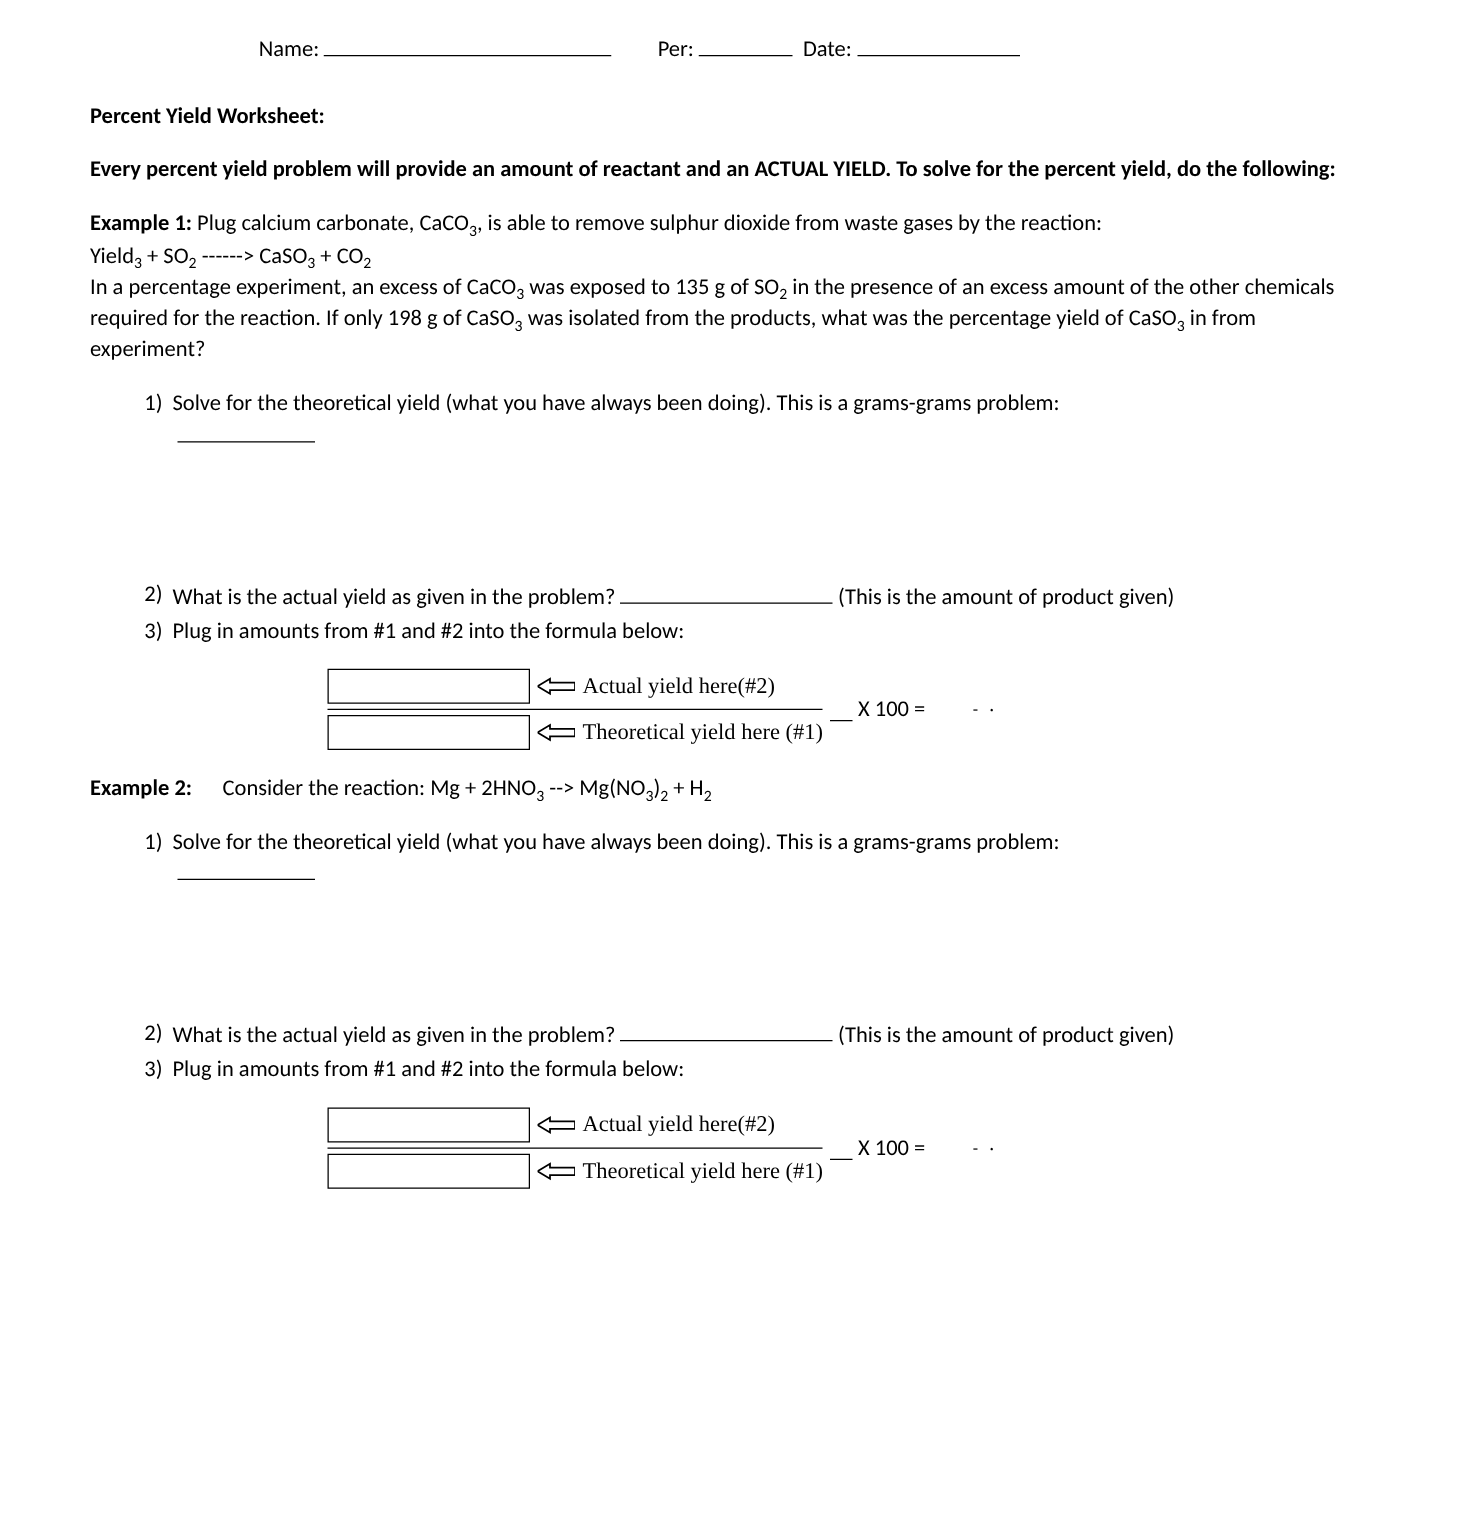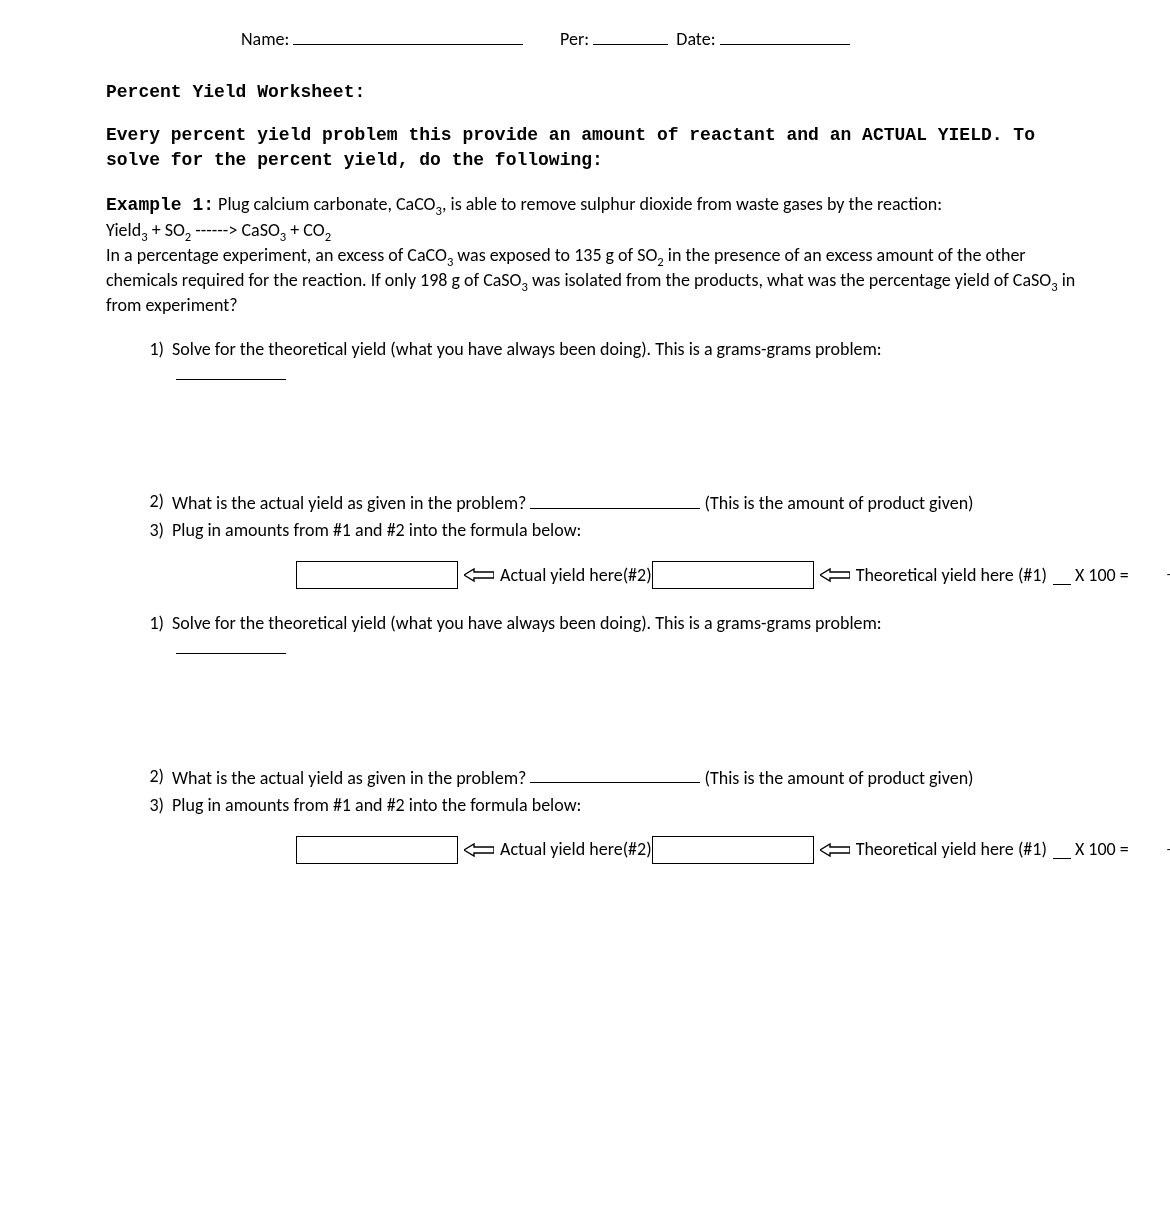--- a/index.html
+++ b/index.html
@@ -8,53 +8,54 @@
     font-family: Calibri, Arial, sans-serif;
     background: #fff;
     color: #000;
     font-size: 18px;
     line-height: 1.4;
   }
   .page {
     width: 1170px;
     min-height: 1213px;
     box-sizing: border-box;
-    padding: 25px 72px 30px 106px;
+    padding: 25px 72px 30px 72px;
     position: relative;
   }
   .header-line {
     text-align: left;
     padding-left: 135px;
     margin-bottom: 28px;
   }
   .blank-long { display:inline-block; border-bottom:1px solid #000; width:230px; height:1.05em; vertical-align:baseline; }
   .blank-short { display:inline-block; border-bottom:1px solid #000; width:75px; height:1.05em; vertical-align:baseline; }
   .blank-med { display:inline-block; border-bottom:1px solid #000; width:130px; height:1.05em; vertical-align:baseline; }
   .blank-wide { display:inline-block; border-bottom:1px solid #000; width:170px; height:1.05em; vertical-align:baseline; }
-  .bold { font-weight: bold; font-family: Liberation Mono, monospace; }
+  .bold { font-weight: bold; }
   sub { font-size: 0.7em; vertical-align: sub; line-height:0; }
   .section { margin-bottom: 18px; }
   .indent { padding-left: 30px; }
   .list-row { display:flex; margin-bottom:2px; }
   .list-num { width:28px; flex:none; text-align:right; padding-right:8px;}
   .list-body { flex:1; }
   .workspace { height:100px; }
   .small-blank { display:inline-block; border-bottom:1px solid #000; width:110px; height:0.9em; margin-left:4px;}
   .formula-wrap {
     display:flex;
     align-items:center;
     justify-content:flex-start;
     padding-left:190px;
     margin-top:14px;
     margin-bottom:14px;
   }
   .fraction {
     display:flex;
-    flex-direction:row;
+    flex-direction:column;
     align-items:stretch;
+    font-family:Liberation Serif, serif;
   }
   .frac-row {
     display:flex;
     align-items:center;
     padding:4px 0;
     gap:6px;
   }
   .frac-row.top { }
   .frac-row.bottom { }
   .frac-line {
@@ -93,21 +94,21 @@
     <span class="blank-long"></span>
     &nbsp;&nbsp;&nbsp;&nbsp;&nbsp;&nbsp;&nbsp;
     <span>Per:</span>
     <span class="blank-short"></span>
     &nbsp;<span>Date:</span>
     <span class="blank-med"></span>
   </div>
 
   <div class="section bold">Percent Yield Worksheet:</div>
 
-  <div class="section bold">Every percent yield problem this provide an amount of reactant and an ACTUAL YIELD.  To solve for the percent yield, do the following:</div>
+  <div class="section bold">Every percent yield problem will provide an amount of reactant and an ACTUAL YIELD.  To solve for the percent yield, do the following:</div>
 
   <div class="section">
     <div>
       <span class="bold">Example 1:</span><span> Plug calcium carbonate, CaCO</span><sub>3</sub><span>, is able to remove sulphur dioxide from waste gases by the reaction:</span>
     </div>
     <div>
       <span>Yield</span><sub>3</sub><span>  +  SO</span><sub>2</sub><span> ------&gt;  CaSO</span><sub>3</sub><span> + CO</span><sub>2</sub>
     </div>
     <div>
       <span>In a percentage experiment, an excess of CaCO</span><sub>3</sub><span> was exposed to 135 g of SO</span><sub>2</sub><span> in the presence of an excess amount of the other chemicals required for the reaction. If only 198 g of CaSO</span><sub>3</sub><span> was isolated from the products, what was the percentage yield of CaSO</span><sub>3</sub><span> in from experiment?</span>
@@ -158,20 +159,25 @@
       </div>
     </div>
     <div class="x100">
       <span class="x100-line"></span>
       <span>X 100 =</span>
       <span class="result-blank">- ·</span>
     </div>
   </div>
 
   <div class="section" style="margin-top:6px;">
+    <div>
+      <span class="bold">Example 2:</span>
+      &nbsp;&nbsp;&nbsp;&nbsp;
+      <span>Consider the reaction: Mg + 2HNO</span><sub>3</sub><span> --&gt; Mg(NO</span><sub>3</sub><span>)</span><sub>2</sub><span> + H</span><sub>2</sub>
+    </div>
   </div>
 
   <div class="indent">
     <div class="list-row">
       <div class="list-num">1)</div>
       <div class="list-body">
         <span>Solve for the theoretical yield (what you have always been doing).  This is a grams-grams problem:</span>
         <div><span class="small-blank"></span></div>
       </div>
     </div>

